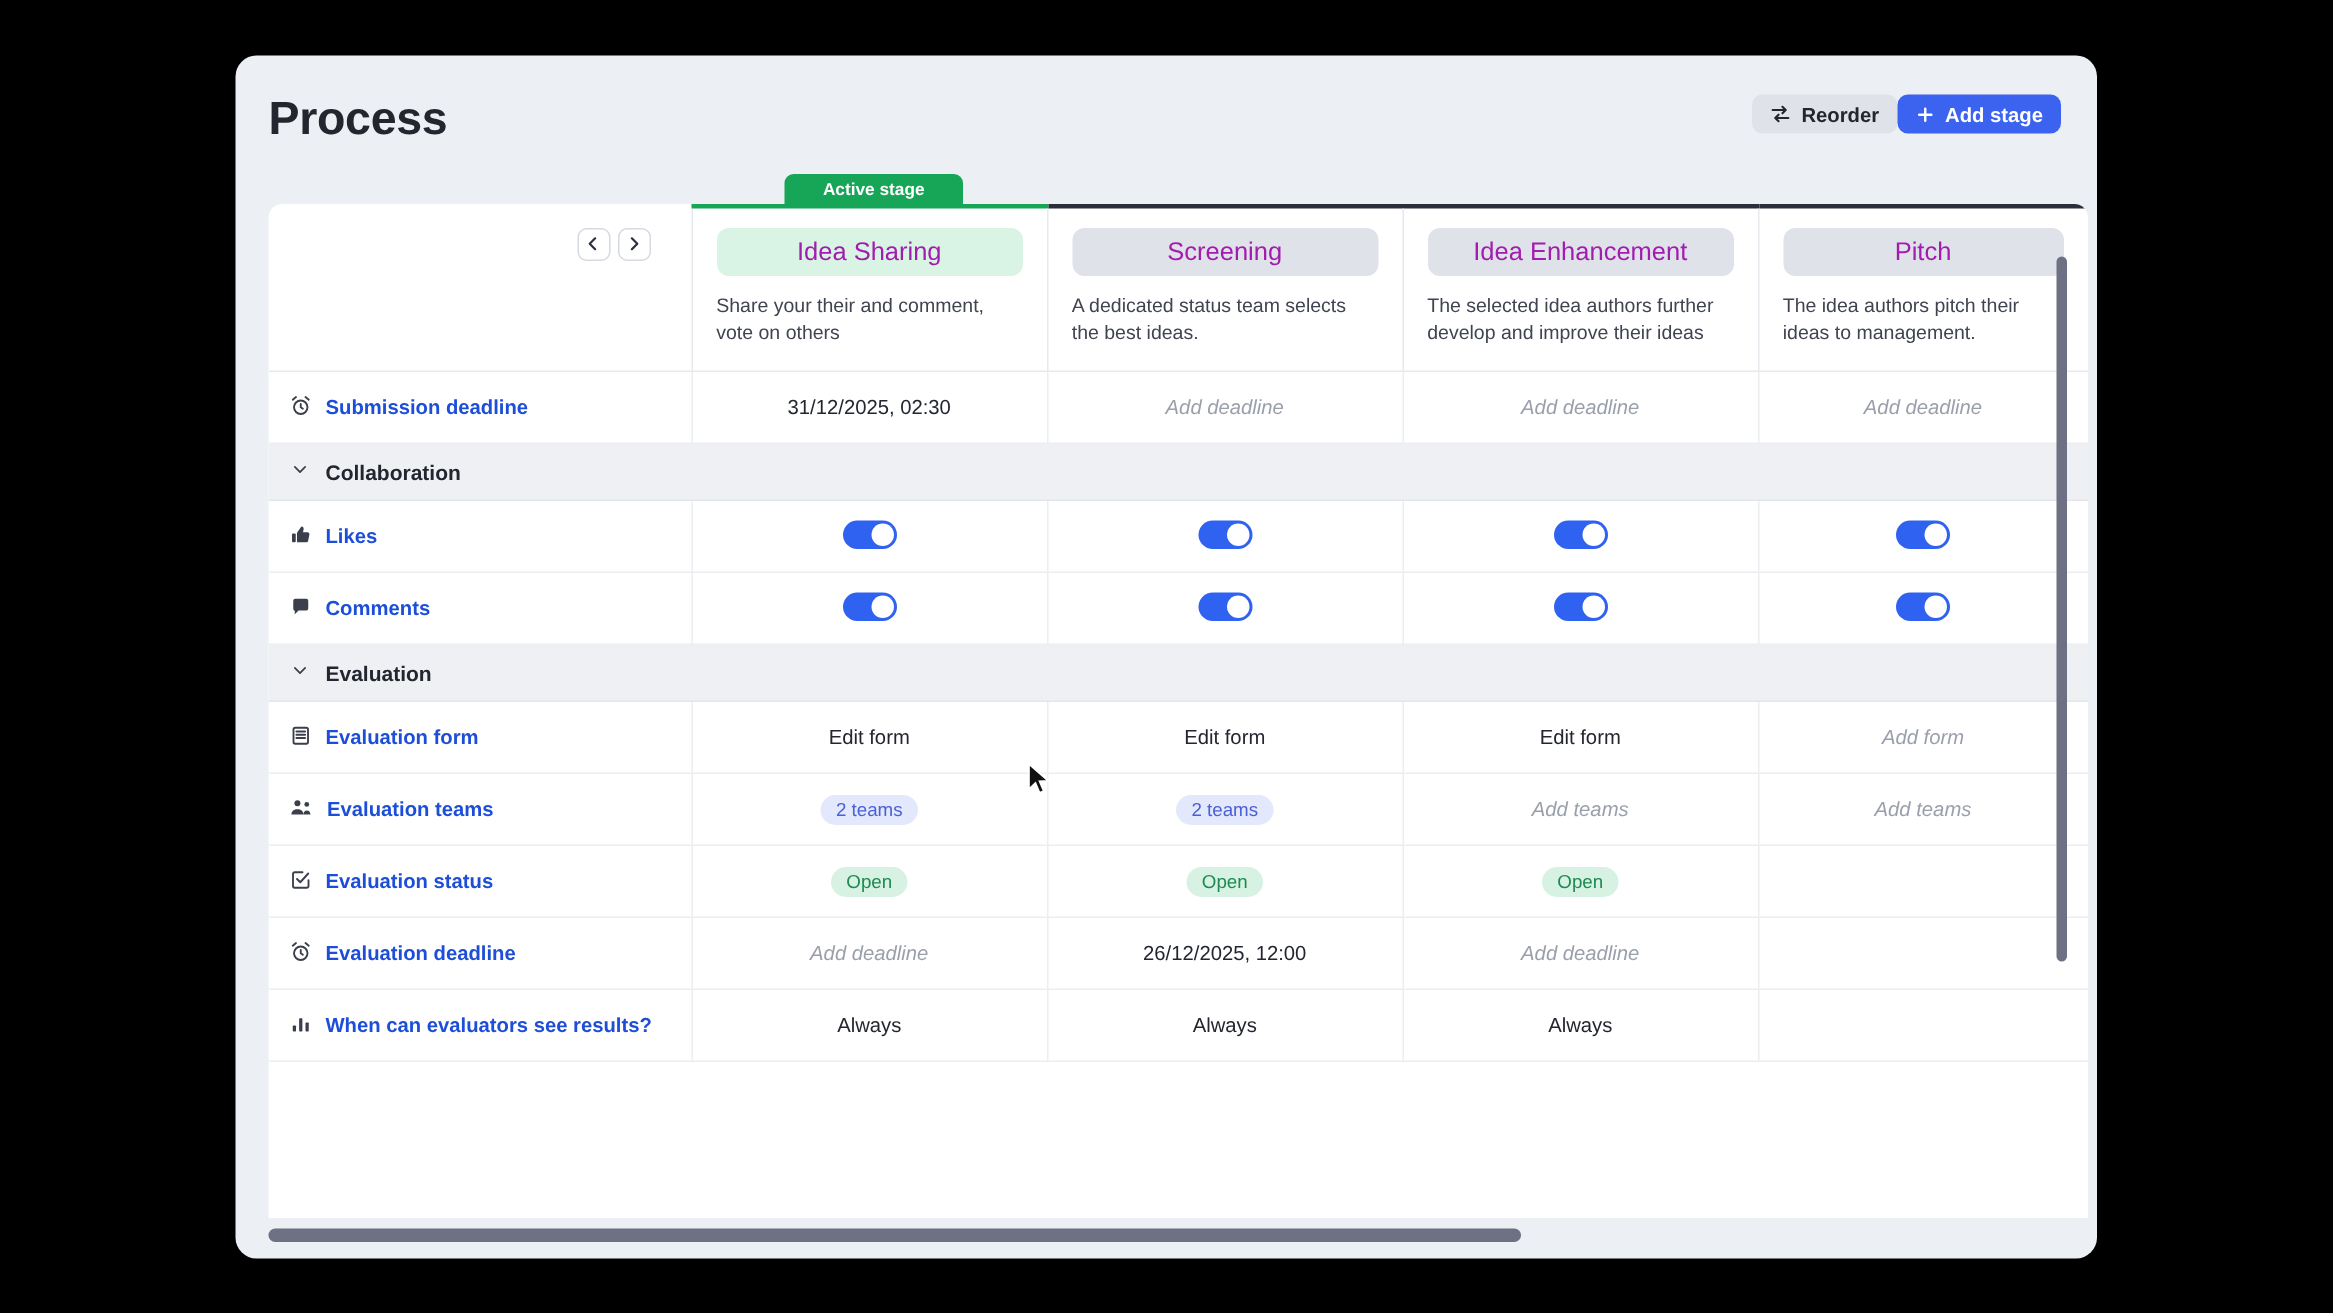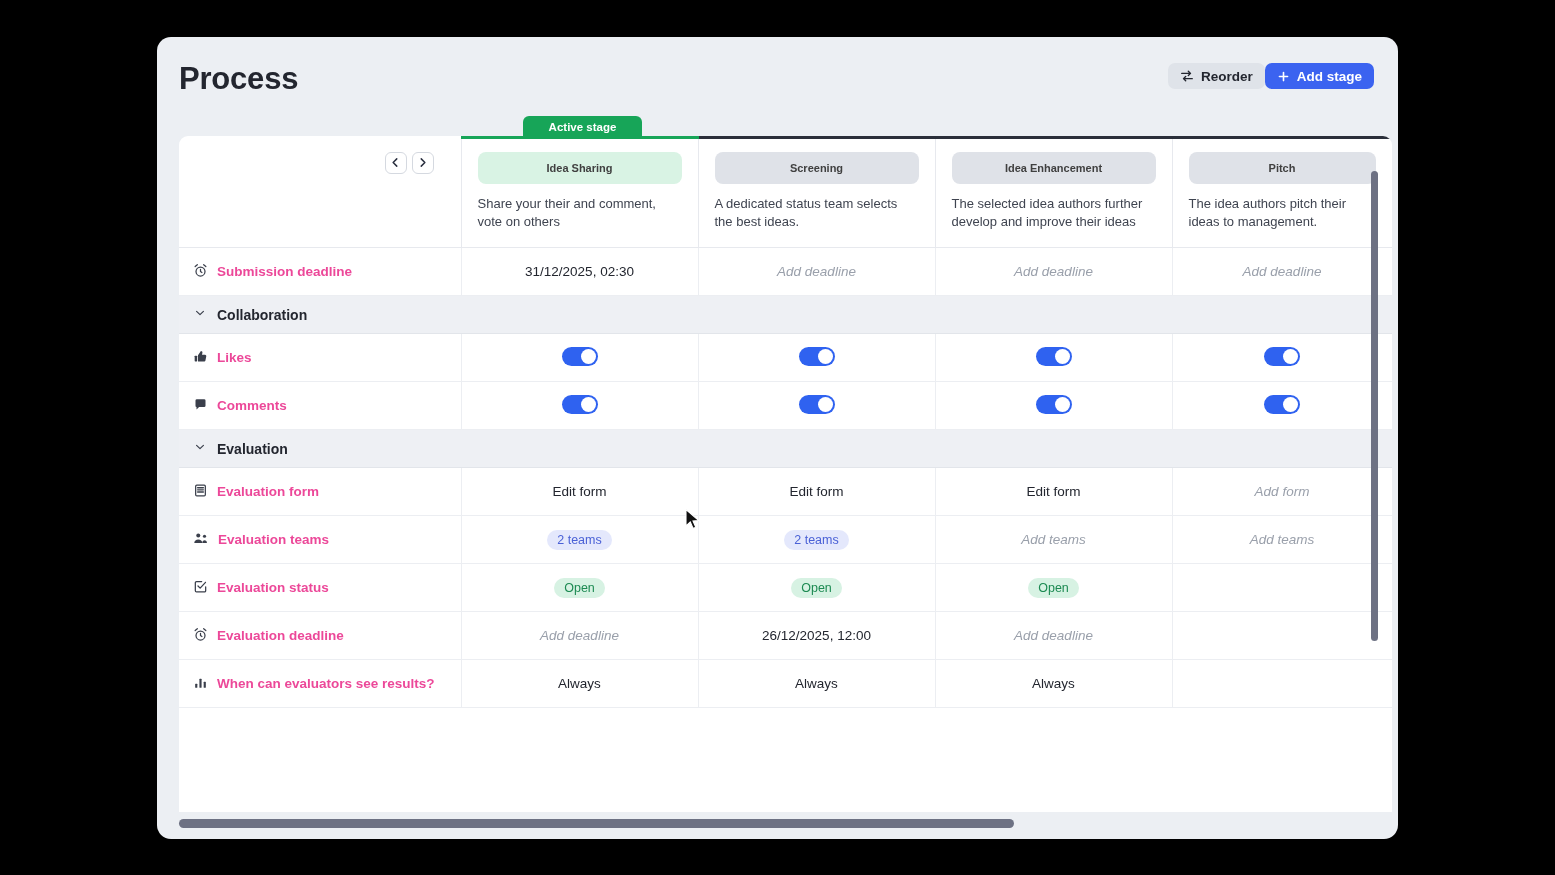--- a/index.html
+++ b/index.html
@@ -76,21 +76,21 @@
   
   tr.head-row td { height: 110px; vertical-align: top; border-bottom: 1px solid #e7e9ee; }
   td.head-label { border-right: 1px solid #e7e9ee; position: relative; }
   td.head-stage { border-right: 1px solid #e7e9ee; padding: 13px 16px 0 16px; position: relative; }
   td.head-stage.active-col { border-top: 3px solid #17a558; }
   td.head-stage.inactive-col { border-top: 3px solid #2b2f3a; }
 
   .stage-pill {
     height: 32px; border-radius: 8px;
     display: flex; align-items: center; justify-content: center;
-    font-size: 11px; font-weight: bold; color: #404040;
+    font-size: 17px; font-weight: normal; color: #a21caf;
   }
   .stage-pill.active { background: #d9f3e4; }
   .stage-pill.inactive { background: #dfe2e8; }
   .stage-desc {
     margin-top: 11px; font-size: 13px; line-height: 1.35;
     color: #3f4450; text-align: left;
   }
 
   
   .nav-arrows {
@@ -102,21 +102,21 @@
     border: 1px solid #d5d9e0; background: #fff;
     display: flex; align-items: center; justify-content: center;
     cursor: pointer;
   }
 
   
   tr.data-row td { height: 48px; border-bottom: 1px solid #eceef2; }
   td.row-label {
     border-right: 1px solid #eceef2;
     padding-left: 14px;
-    font-size: 13.5px; font-weight: bold; color: #ec4899; text-align: right;
+    font-size: 13.5px; font-weight: bold; color: #1d4ed8; text-align: right;
   }
   .label-inner { display: flex; align-items: center; gap: 9px; }
   .label-inner svg { flex: 0 0 auto; }
   td.cell {
     border-right: 1px solid #eceef2;
     text-align: center;
     font-size: 13.5px; color: #23262f;
   }
   td.cell.muted { color: #9aa0ab; font-style: italic; }
 

